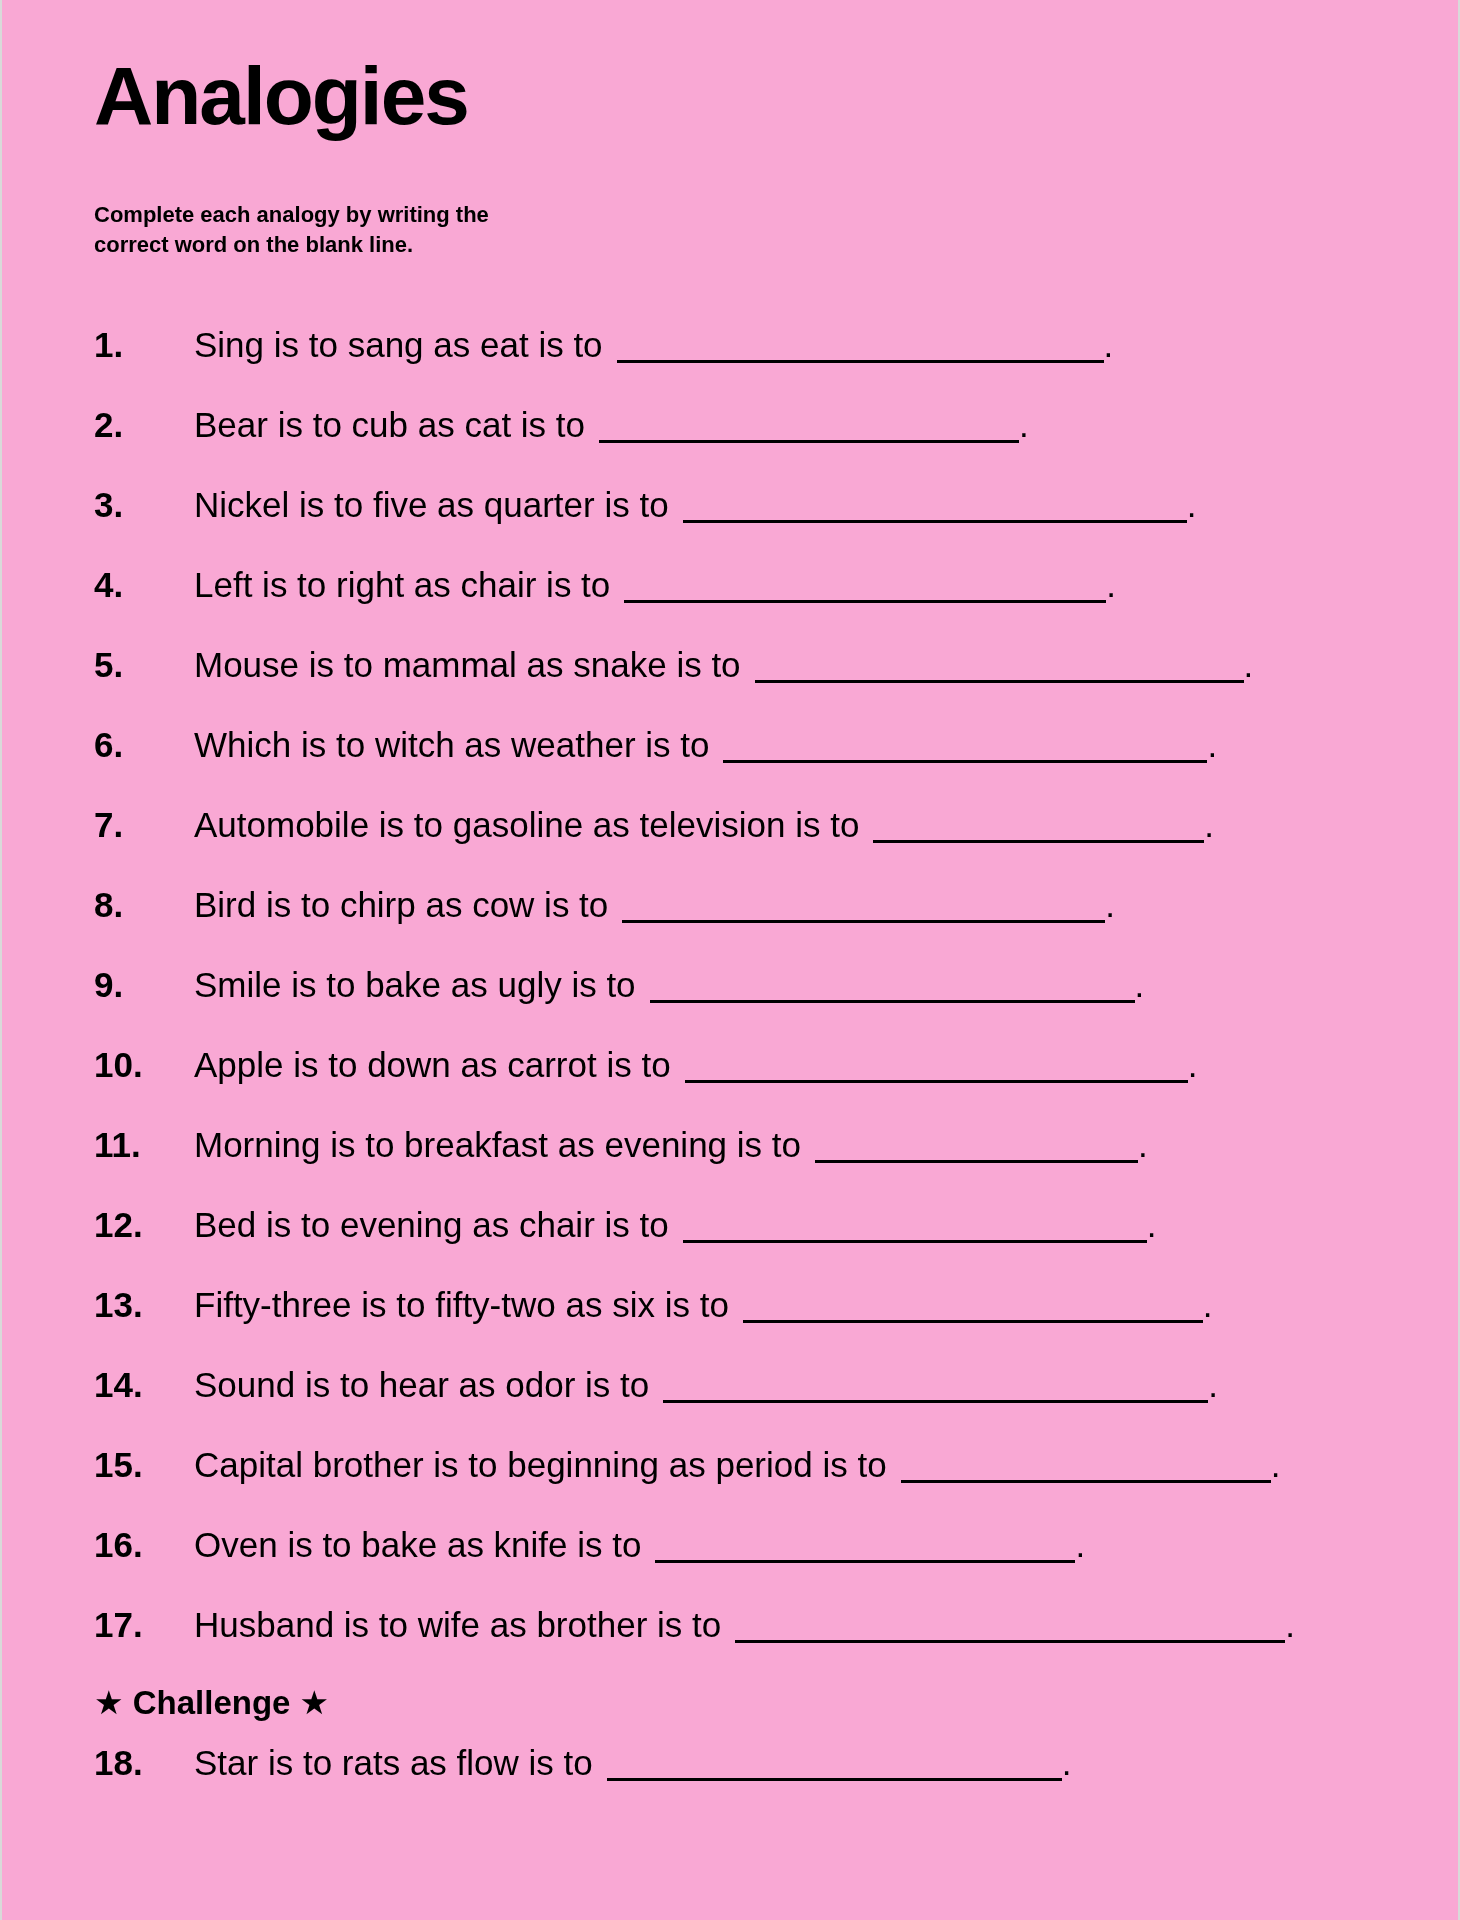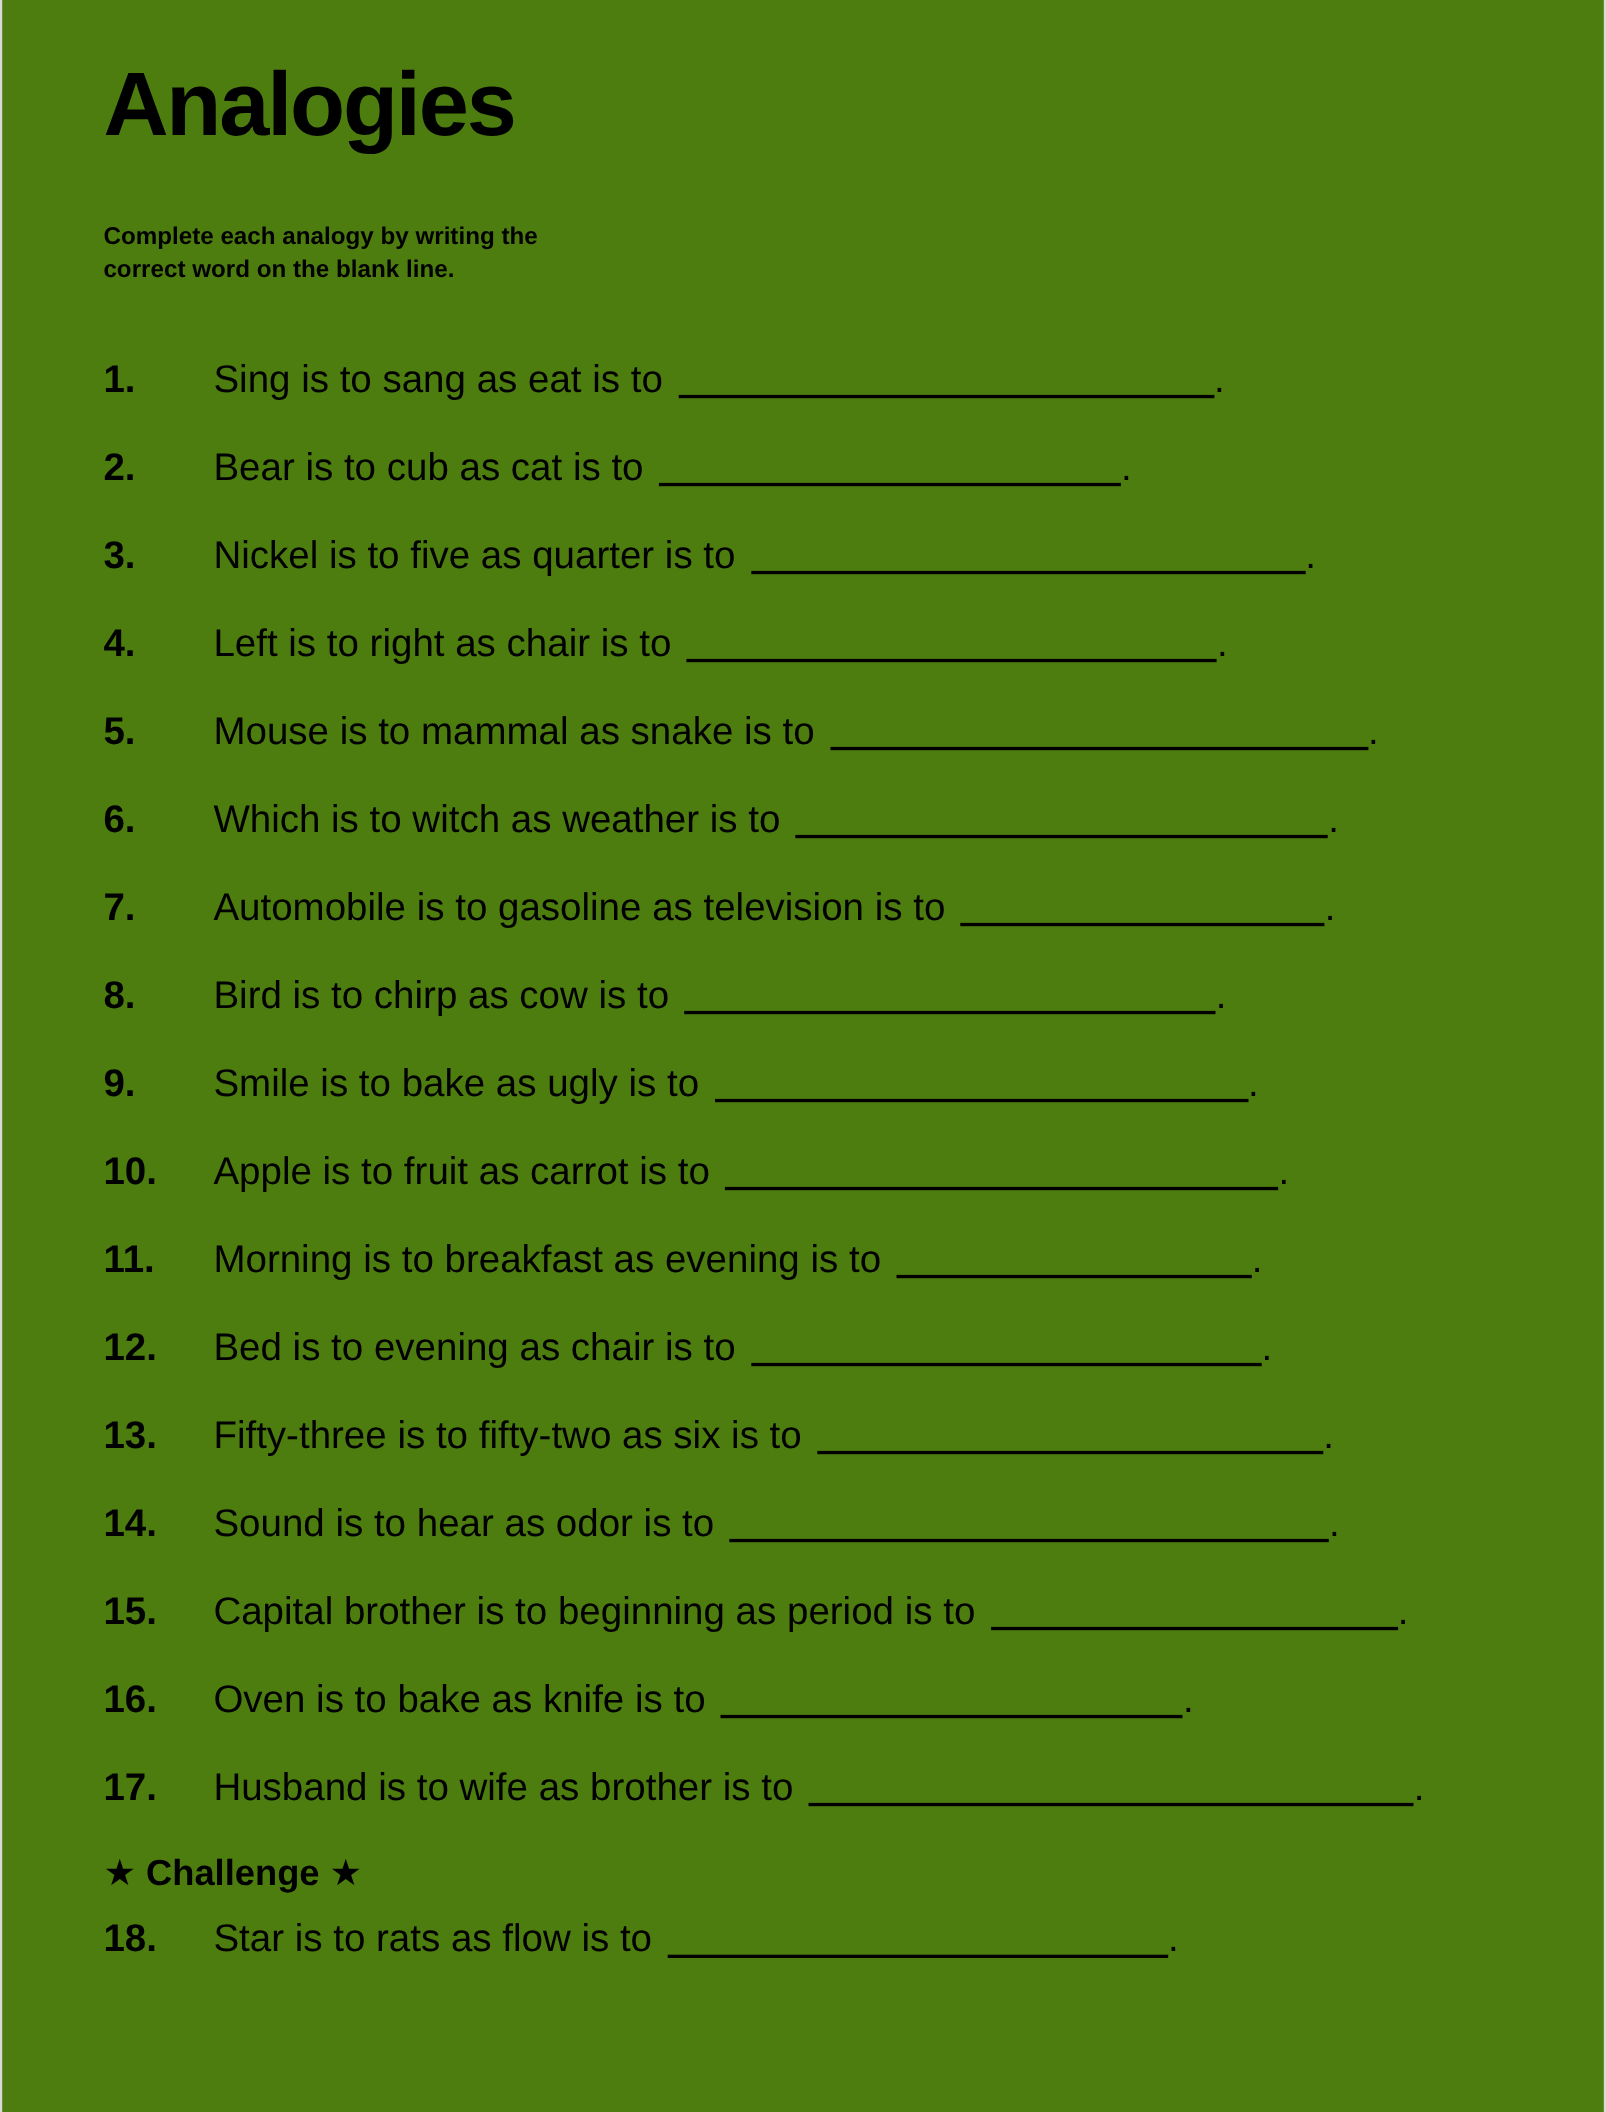--- a/index.html
+++ b/index.html
@@ -4,21 +4,21 @@
 <style>
   html, body {
     margin: 0;
     padding: 0;
     background: #ffffff;
   }
   .page {
     position: relative;
     width: 1460px;
     height: 1920px;
-    background: #4d7c0f;
+    background: #f9a8d4;
     box-sizing: border-box;
     border-left: 2px solid #d9d9d9;
     border-right: 2px solid #d9d9d9;
     padding: 50px 60px 0 92px;
     overflow: hidden;
     color: #000;
     font-family: "Liberation Sans", "DejaVu Sans", sans-serif;
   }
   .title {
     margin: 0;
@@ -135,21 +135,21 @@
         <span class="q-period">.</span>
       </div>
       <div class="q-row">
         <span class="q-num">9.</span>
         <span class="q-body">Smile is to bake as ugly is to</span>
         <span class="blank" style="width: 485px;"></span>
         <span class="q-period">.</span>
       </div>
       <div class="q-row">
         <span class="q-num">10.</span>
-        <span class="q-body">Apple is to fruit as carrot is to</span>
+        <span class="q-body">Apple is to down as carrot is to</span>
         <span class="blank" style="width: 503px;"></span>
         <span class="q-period">.</span>
       </div>
       <div class="q-row">
         <span class="q-num">11.</span>
         <span class="q-body">Morning is to breakfast as evening is to</span>
         <span class="blank" style="width: 323px;"></span>
         <span class="q-period">.</span>
       </div>
       <div class="q-row">

